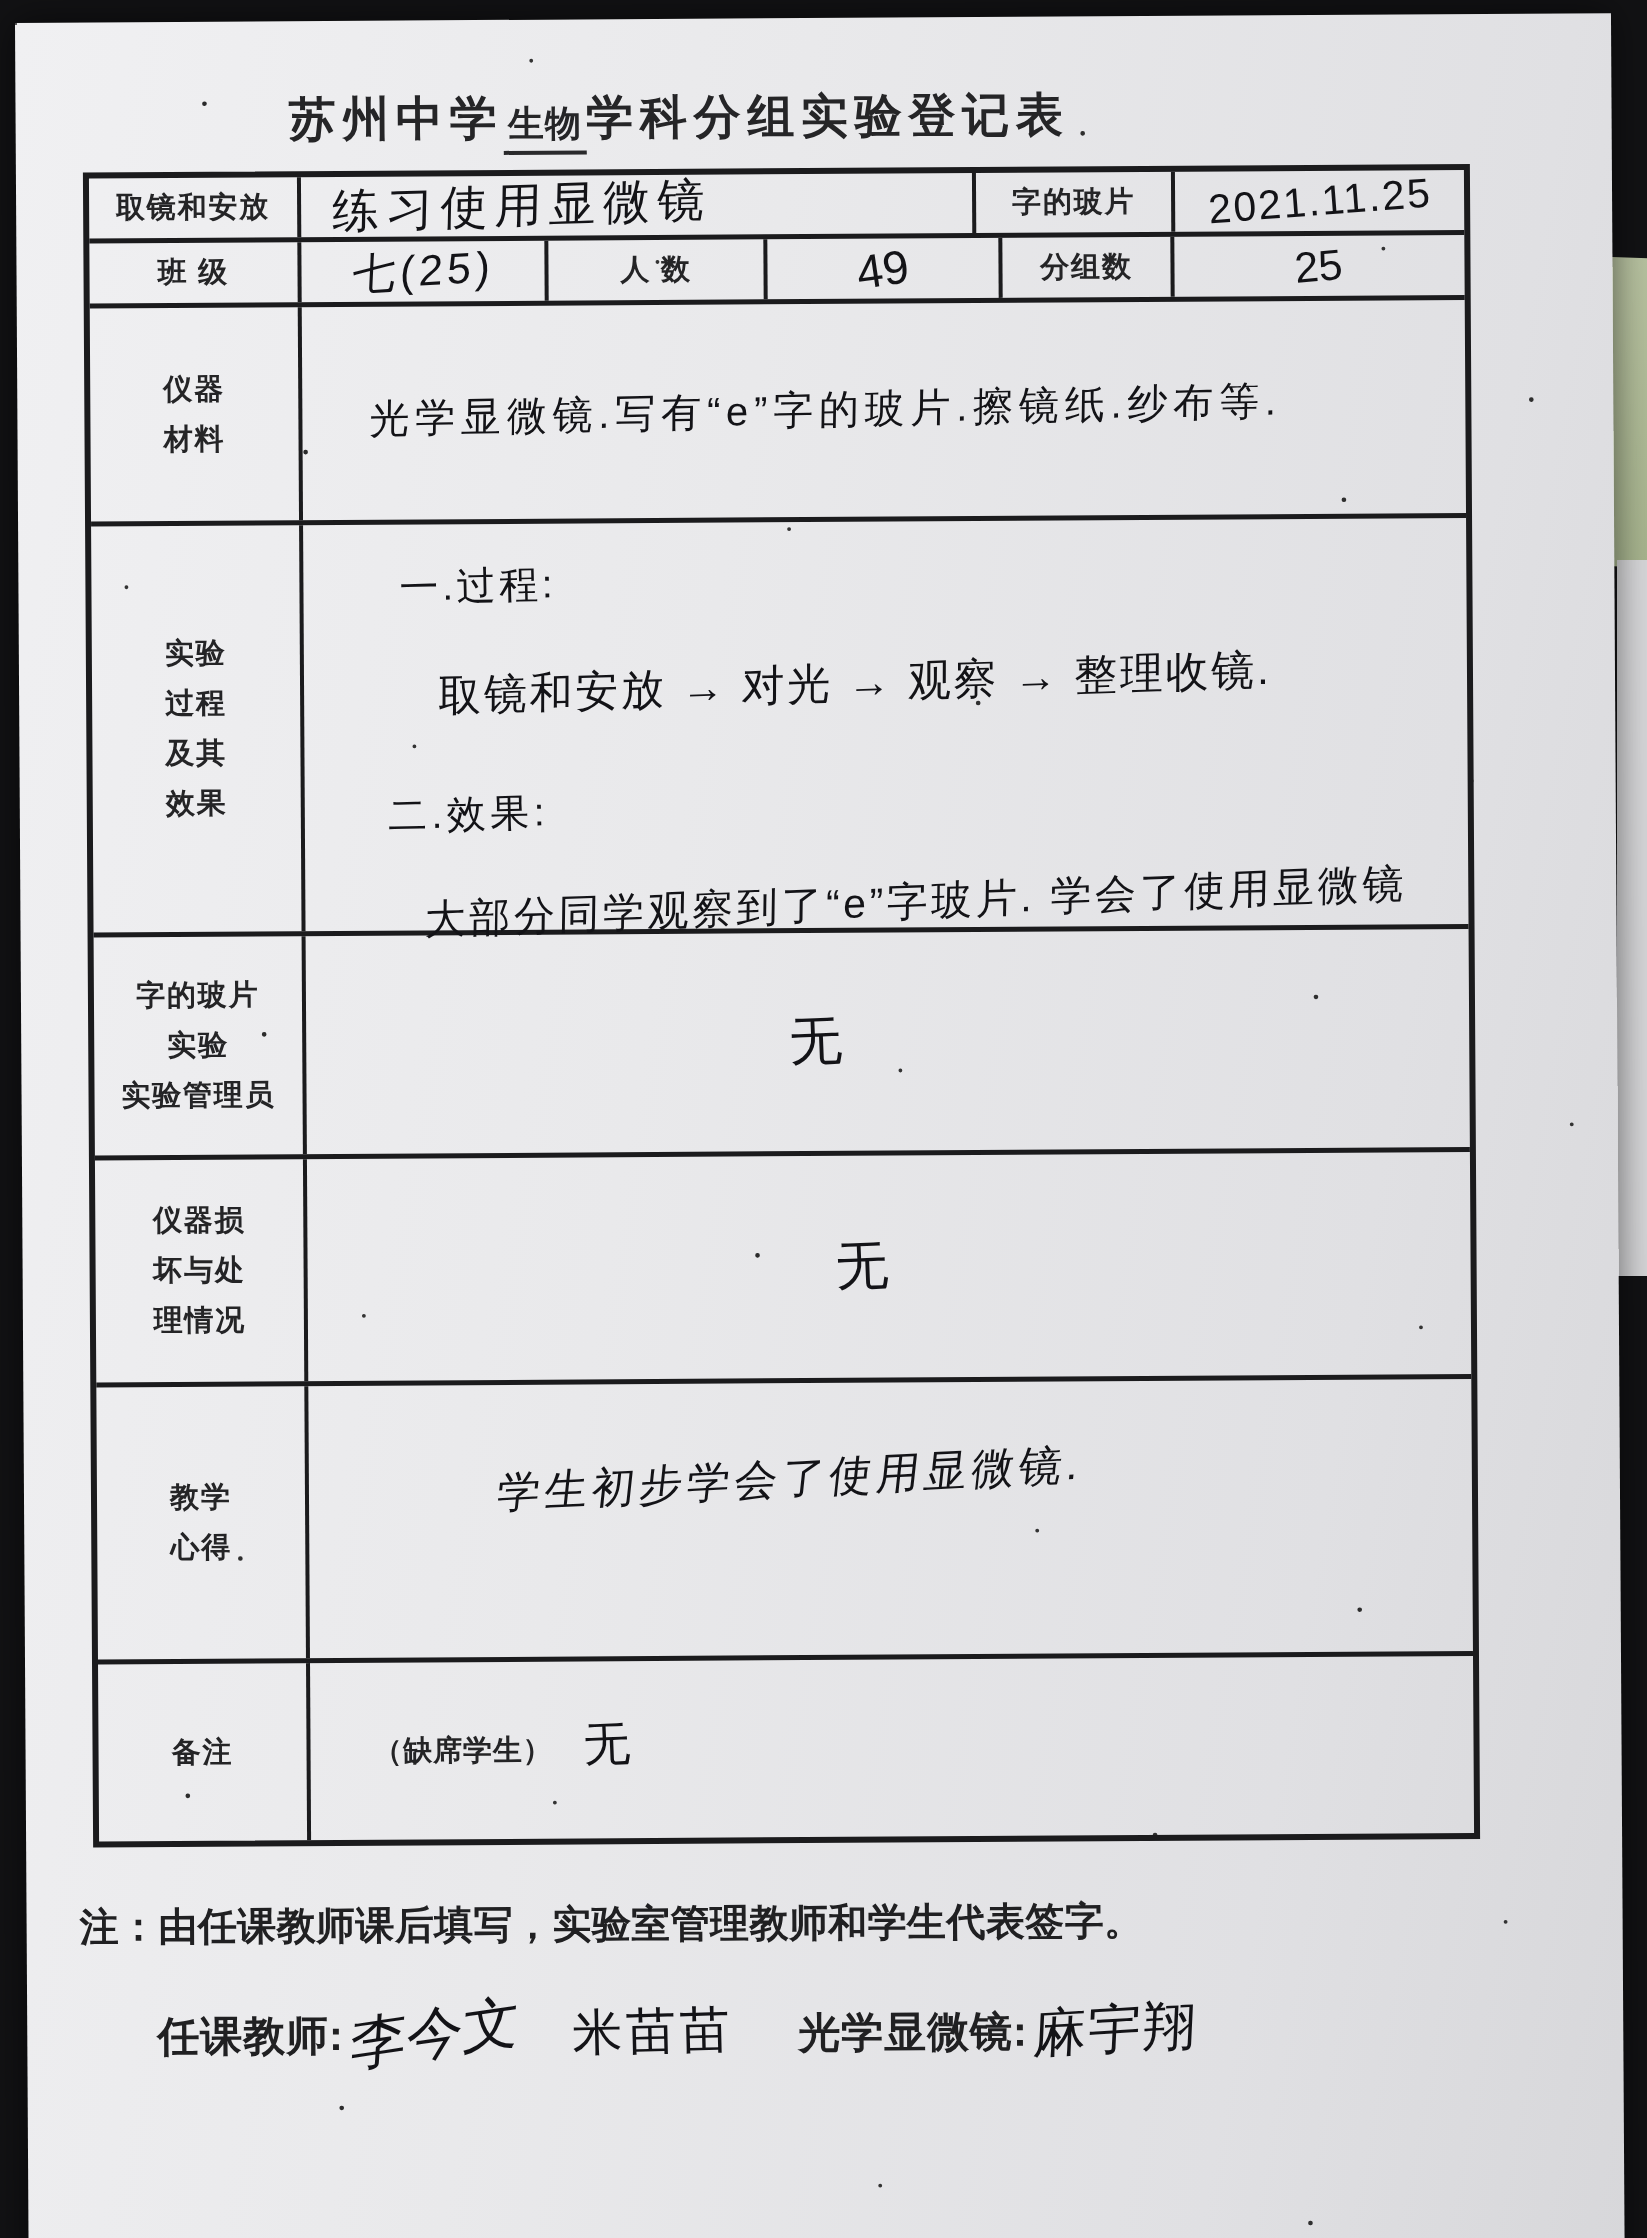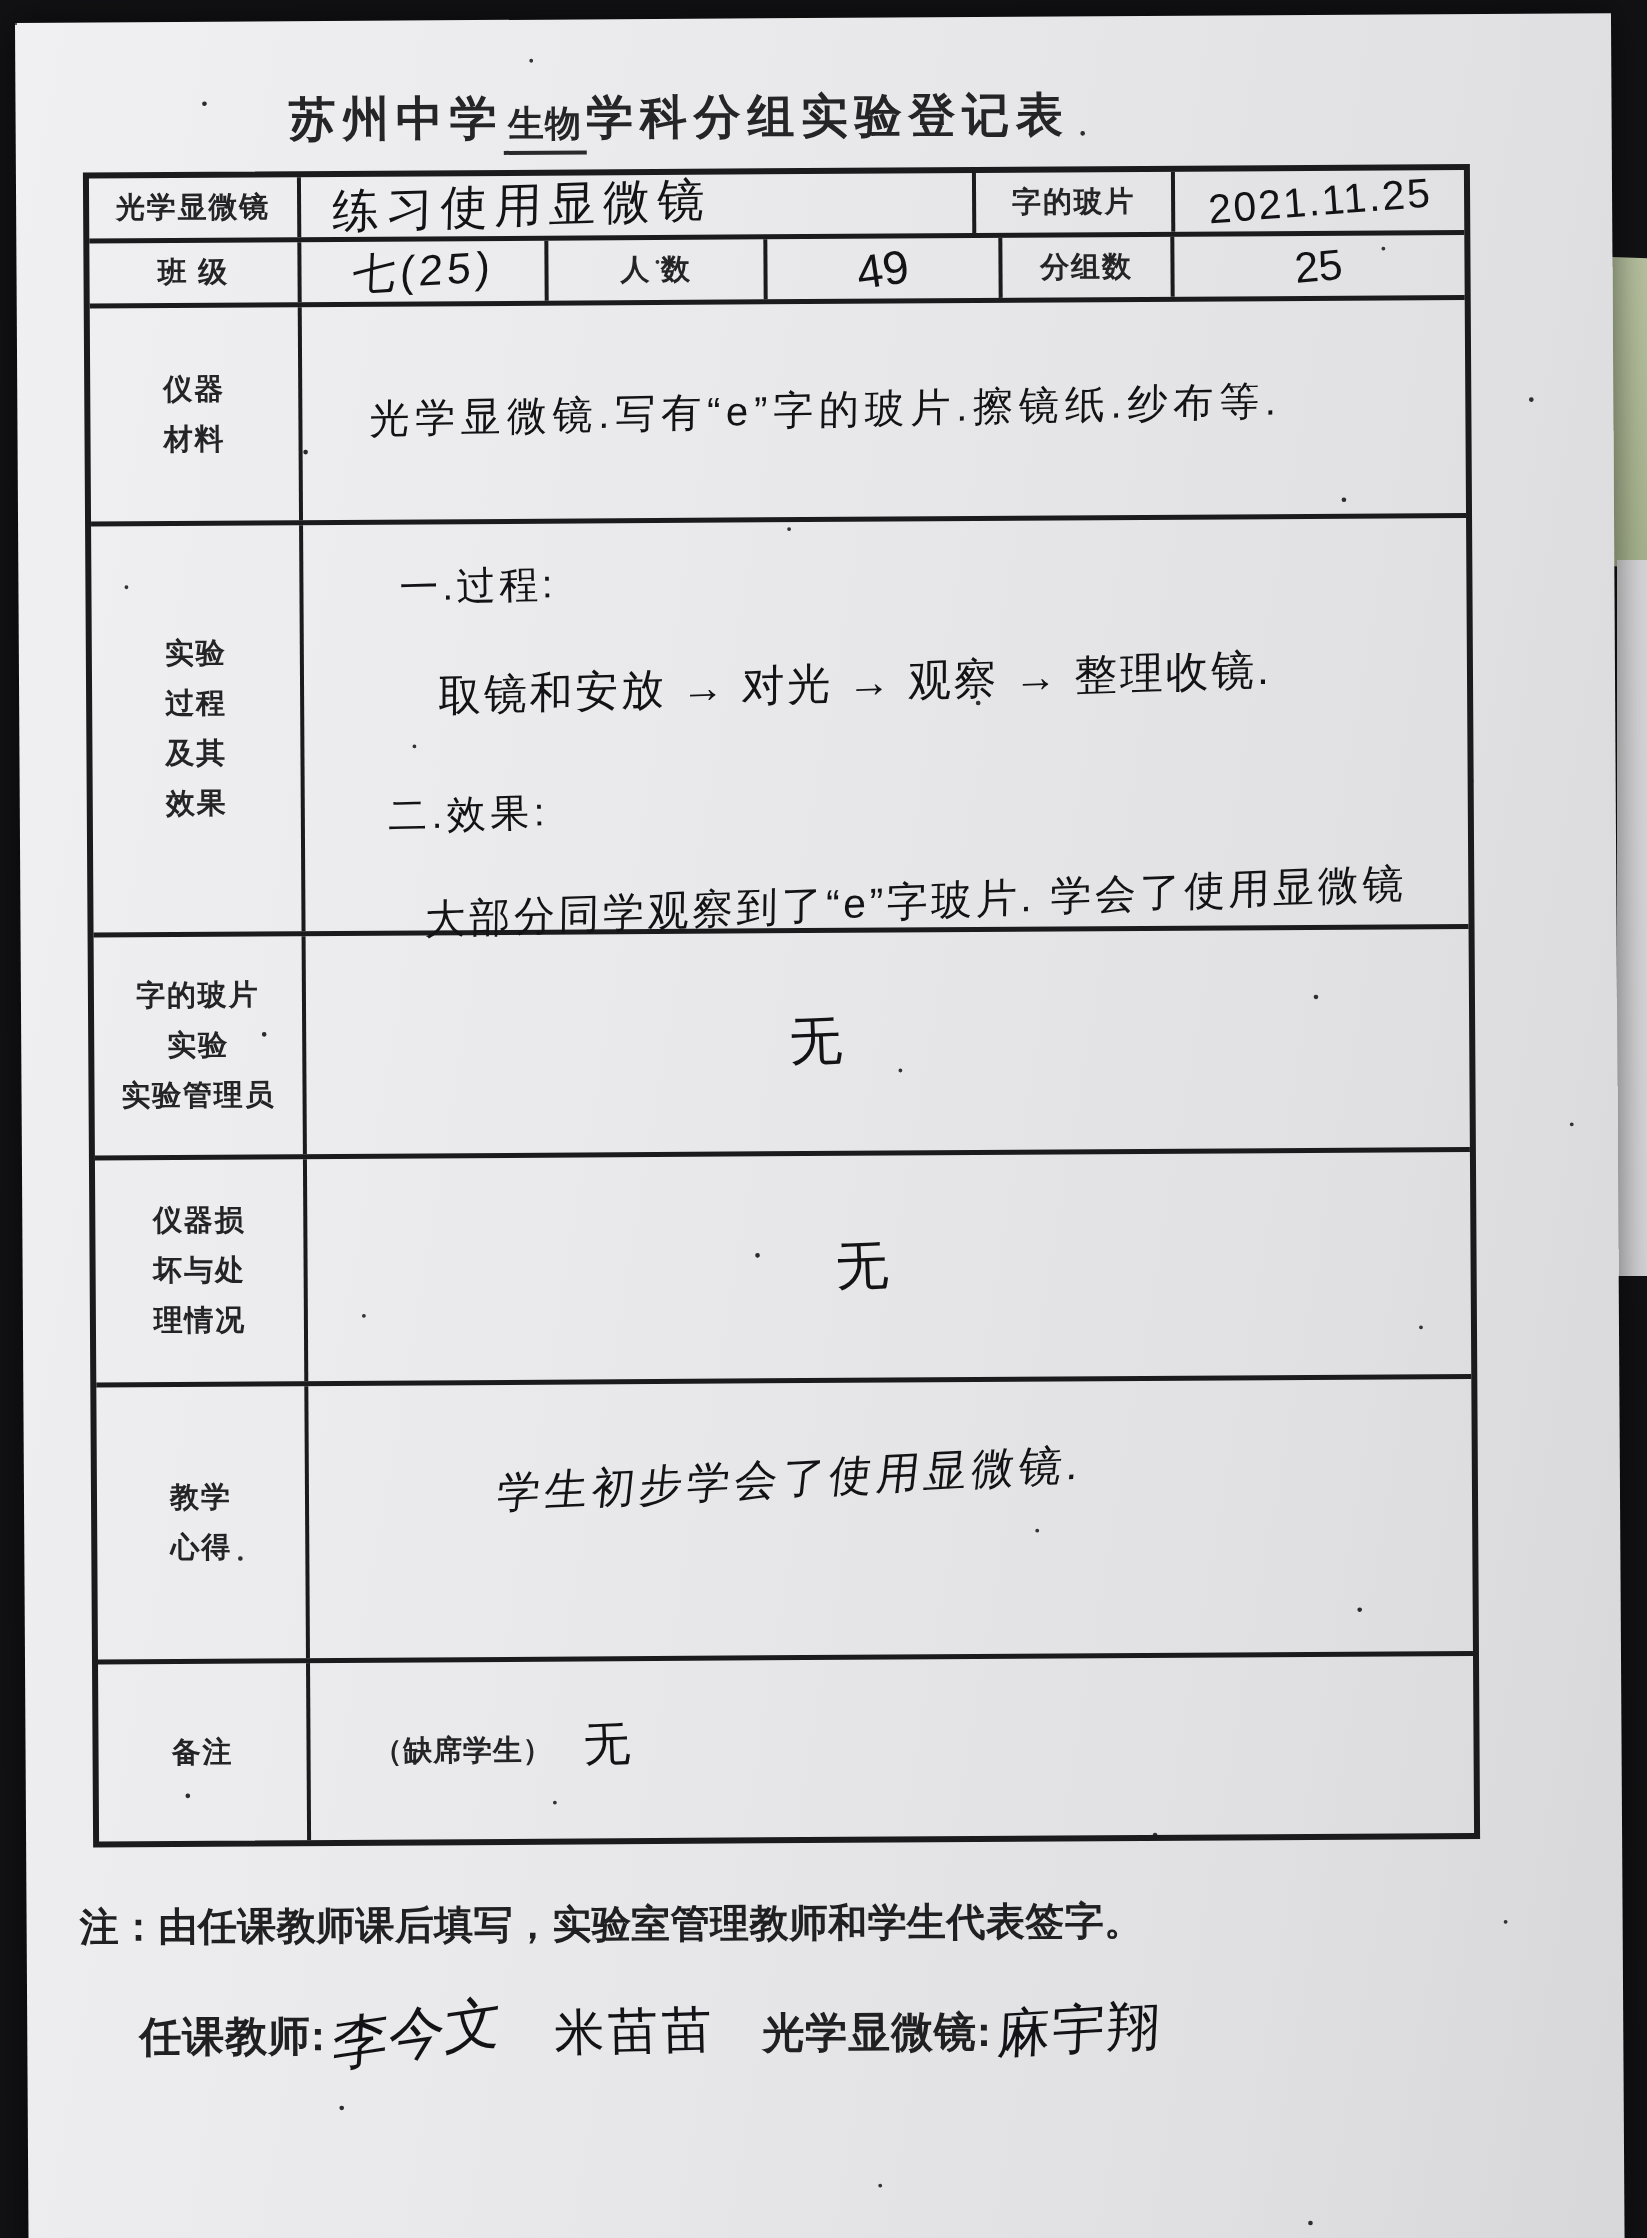--- a/index.html
+++ b/index.html
@@ -72,21 +72,21 @@
     transform:rotate(-2.5deg) skewX(-9deg);}
   .remarks-cell{justify-content:flex-start;padding-left:63px;}
   .printed-paren{font-weight:bold;font-size:29px;color:#242426;letter-spacing:0.9px;}
   .nil2{font-size:47px;margin-left:31px;transform:rotate(-2deg) translateY(-5.4px);}
   
   .note{position:absolute;left:53px;top:1878px;font-size:39px;font-weight:bold;
     color:#202022;letter-spacing:0.4px;white-space:nowrap;}
   .signatures{position:absolute;left:112px;top:1975px;display:flex;align-items:flex-start;white-space:nowrap;}
   .sig-group{display:flex;align-items:flex-start;}
   .sig-group + .sig-group{margin-left:47px;}
-  .sig-label{font-size:42px;font-weight:bold;color:#202022;letter-spacing:0.9px;padding-top:11.6px;}
+  .sig-label{font-size:42px;font-weight:bold;color:#202022;letter-spacing:0.9px;padding-top:11.6px;margin-left:18px;}
   .sig{margin-left:5.4px;}
   .sig-teacher{font-size:57px;transform:rotate(-8deg) skewX(-12deg);}
   .sig-manager{font-size:50px;letter-spacing:3.6px;transform:rotate(-1deg);padding-top:3.6px;}
   .sig-student{font-size:53px;letter-spacing:1.8px;transform:rotate(-3deg) skewX(-6deg);padding-top:2.7px;}
 </style>
 </head>
 <body>
 
 <div class="page">
 
@@ -95,21 +95,21 @@
 
   <div class="paper">
     <div class="speckles"></div>
 
     <h1 class="title"><span>苏州中学</span><span class="subject">生物</span><span>学科分组实验登记表</span></h1>
 
     <div class="regtable">
 
       <div class="trow r1">
         <div class="cell label w-label">
-          <span>光学显微镜</span>
+          <span>取镜和安放</span>
         </div>
         <div class="cell w-r1-value jl">
           <span class="hand h-name">练习使用显微镜</span>
         </div>
         <div class="cell label w-r1-datelabel">
           <span>字的玻片</span>
         </div>
         <div class="cell w-r1-datevalue last">
           <span class="hand h-date">2021.11.25</span>
         </div>

